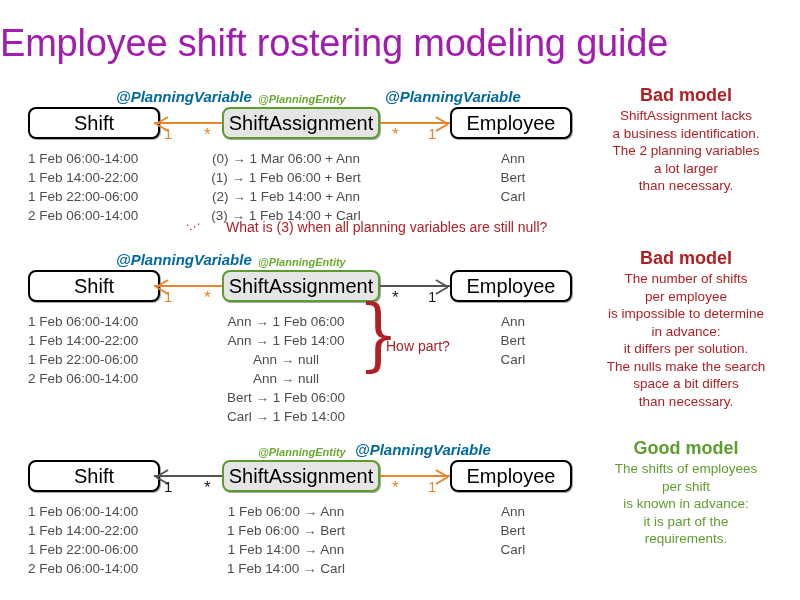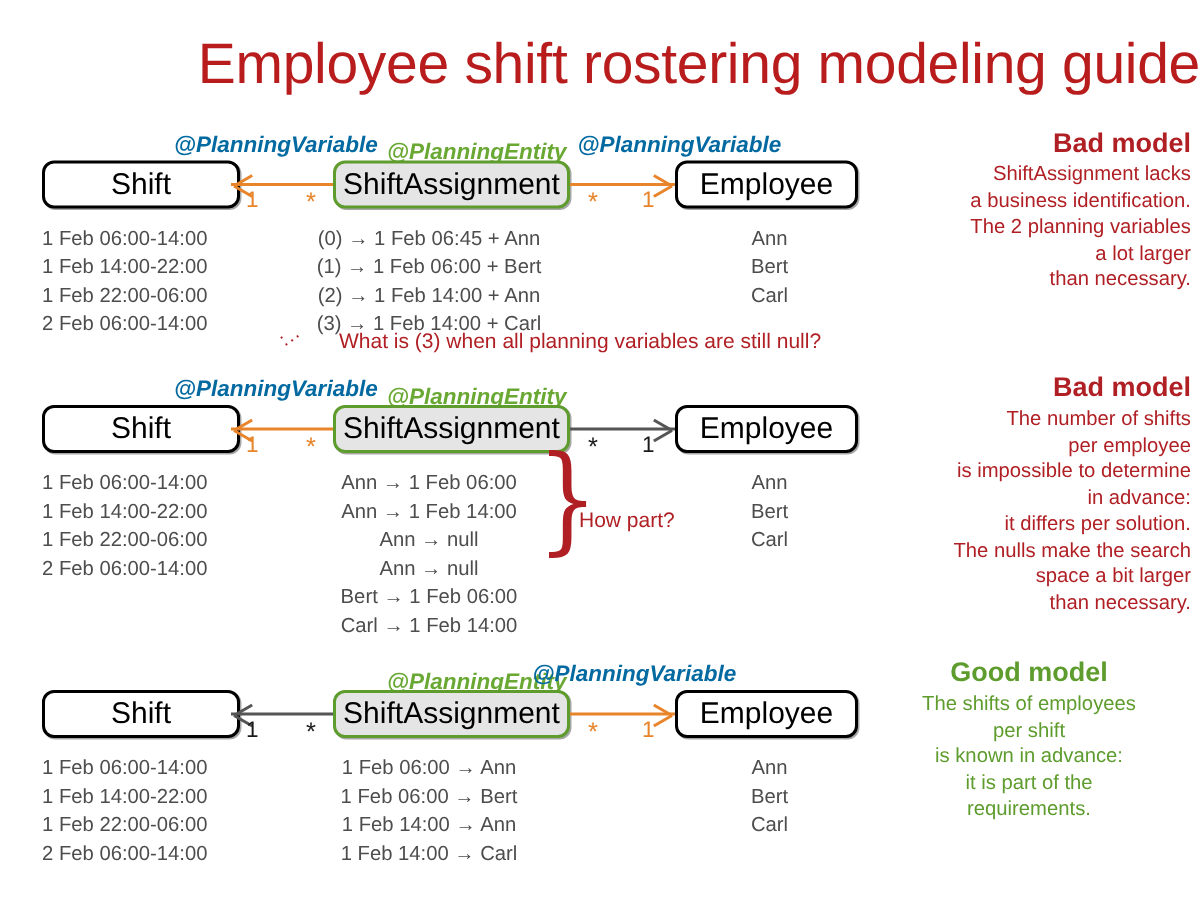--- a/index.html
+++ b/index.html
@@ -14,23 +14,23 @@
     overflow: hidden;
     font-family: "Liberation Sans", sans-serif;
     color: #4d4d4d;
   }
 
   .page-title {
     position: absolute;
     top: 22px;
     left: 0;
     width: 800px;
-    text-align: right;
+    text-align: left;
     font-size: 38px;
-    color: #b91c1c;
+    color: #a21caf;
     font-weight: normal;
     letter-spacing: -0.2px;
     white-space: nowrap;
   }
 
   
   .section { position: absolute; left: 0; width: 800px; }
 
   
   .class-box {
@@ -61,21 +61,21 @@
     font-style: italic;
     white-space: nowrap;
     font-weight: bold;
   }
   .anno-var {
     color: #0369a1;
     font-size: 15px;
   }
   .anno-ent {
     color: #69a832;
-    font-size: 15px;
+    font-size: 11px;
     font-style: italic;
   }
 
   
   .link {
     position: absolute;
     height: 2px;
   }
   .link.orange { background: #e8842a; }
   .link.gray   { background: #555555; }
@@ -154,21 +154,21 @@
   .verdict h3 {
     margin: 0 0 1px 0;
     font-size: 18px;
     font-weight: bold;
   }
   .verdict p {
     margin: 0;
     font-size: 13.5px;
     line-height: 17.5px;
   }
-  .verdict.bad  { color: #b01f24; text-align: right; }
+  .verdict.bad  { color: #b01f24; }
   .verdict.good { color: #5e9c2e; }
 </style>
 </head>
 <body>
 
 <div class="page-title">Employee shift rostering modeling guide</div>
 
 <div class="section" style="top:85px;height:155px;">
 
   <div class="anno anno-var" style="left:116px;top:3px;">@PlanningVariable</div>
@@ -201,21 +201,21 @@
   <div class="mult orange star" style="left:392px;top:40px;">*</div>
   <div class="mult orange" style="left:428px;top:40px;">1</div>
 
   <div class="col left" style="top:64px;">
     <div>1 Feb 06:00-14:00</div>
     <div>1 Feb 14:00-22:00</div>
     <div>1 Feb 22:00-06:00</div>
     <div>2 Feb 06:00-14:00</div>
   </div>
   <div class="col middle" style="top:64px;">
-    <div>(0) → 1 Feb 06:45 + Ann</div>
+    <div>(0) → 1 Mar 06:00 + Ann</div>
     <div>(1) → 1 Feb 06:00 + Bert</div>
     <div>(2) → 1 Feb 14:00 + Ann</div>
     <div>(3) → 1 Feb 14:00 + Carl</div>
   </div>
   <div class="col right" style="top:64px;">
     <div>Ann</div>
     <div>Bert</div>
     <div>Carl</div>
   </div>
 
@@ -287,21 +287,21 @@
   <div class="callout" style="left:386px;top:90px;">How part?</div>
 
   <div class="verdict bad" style="top:0px;">
     <h3>Bad model</h3>
     <p>The number of shifts</p>
     <p>per employee</p>
     <p>is impossible to determine</p>
     <p>in advance:</p>
     <p>it differs per solution.</p>
     <p>The nulls make the search</p>
-    <p>space a bit larger</p>
+    <p>space a bit differs</p>
     <p>than necessary.</p>
   </div>
 </div>
 
 <div class="section" style="top:438px;height:145px;">
 
   <div class="anno anno-ent" style="left:258px;top:8px;">@PlanningEntity</div>
   <div class="anno anno-var" style="left:355px;top:3px;">@PlanningVariable</div>
 
   <div class="class-box box-shift" style="top:22px;">

